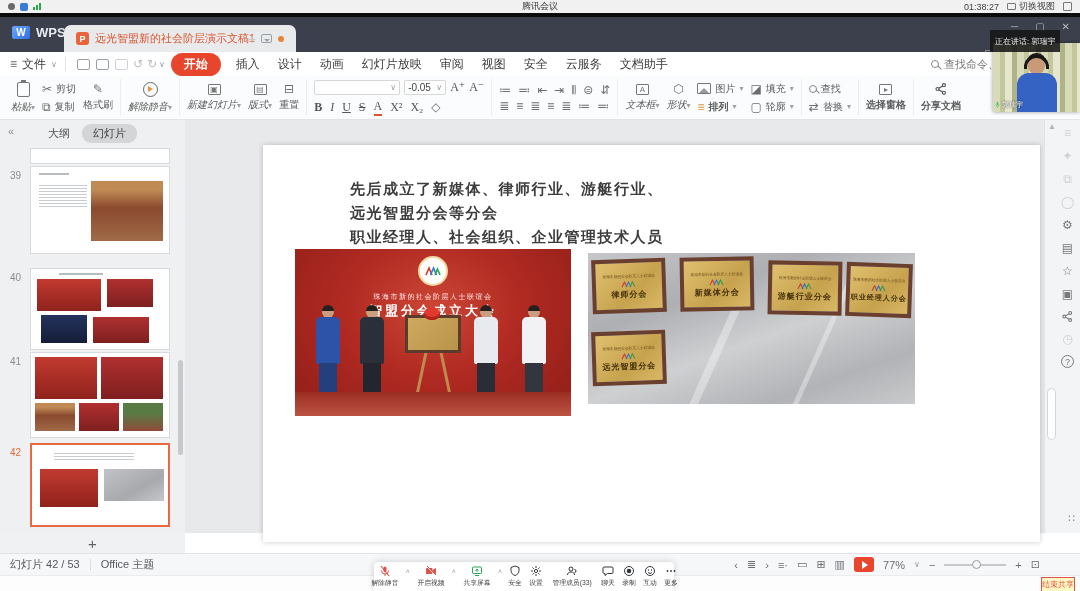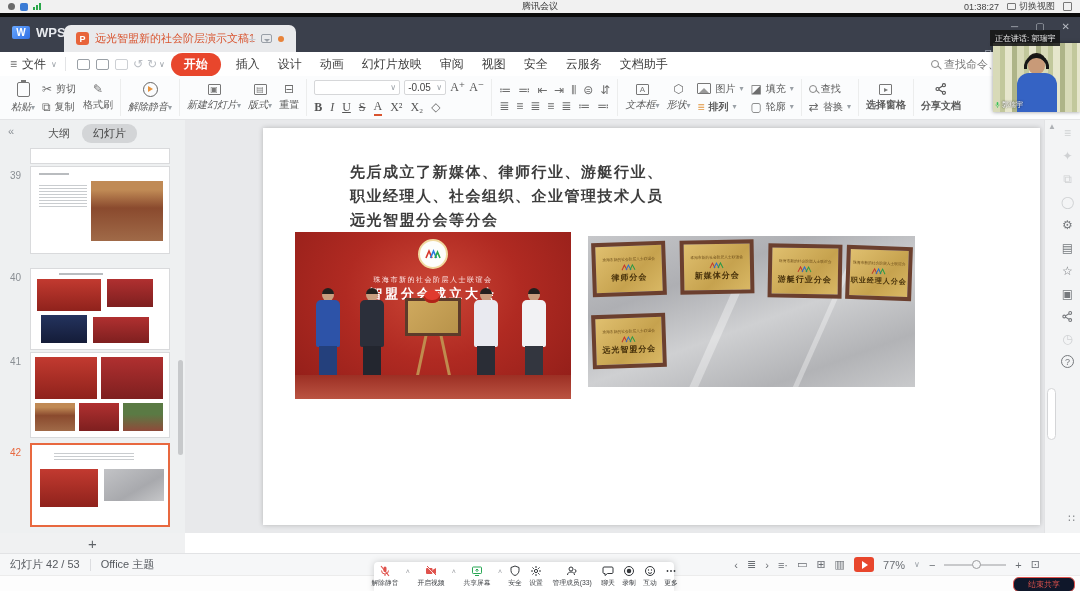--- a/index.html
+++ b/index.html
@@ -87,21 +87,21 @@
   .mtext i{display:block;height:1px;background:#c9cccf;margin:2px 0;}
   .ph-warm{background:linear-gradient(#c08a55 15%,#8a4a2e 45%,#a06a48 100%);}
   .ph-red{background:linear-gradient(#c23a30,#8f221c);}
   .ph-red2{background:linear-gradient(#b03030,#7e1f1f);}
   .ph-blue{background:linear-gradient(#24335e,#141c38);}
   .ph-green{background:linear-gradient(#5a7a44 40%,#8f4a3a);}
   .ph-gray{background:linear-gradient(150deg,#c2c3c6,#a8a9ad 60%,#c6c7c9);}
 
   
   .main{position:absolute;left:185px;right:36px;top:120px;bottom:58px;background:#e8e9eb;z-index:3;}
-  .slide{position:absolute;left:78px;top:8px;width:777px;height:397px;background:#fff;box-shadow:0 0 5px rgba(0,0,0,.22);}
+  .slide{position:absolute;left:78px;top:25px;width:777px;height:397px;background:#fff;box-shadow:0 0 5px rgba(0,0,0,.22);}
   .slide-title{position:absolute;left:87px;top:32px;font-size:15px;line-height:24px;color:#3d3d3d;font-weight:600;letter-spacing:1.5px;}
 
   .photo1{position:absolute;left:32px;top:104px;width:276px;height:167px;background:radial-gradient(ellipse at 50% 35%,#cc4636 0%,#b02a22 45%,#8f1d18 100%);overflow:hidden;}
   .photo1::after{content:'';position:absolute;left:0;right:0;bottom:0;height:24px;background:linear-gradient(#9c2f24,#bb5342);}
   .p1-logo{position:absolute;left:50%;top:7px;transform:translateX(-50%);width:30px;height:30px;border-radius:50%;background:#fdfdfb;border:2px solid #f0d9a0;display:flex;align-items:center;justify-content:center;}
   .p1-org{position:absolute;top:43px;width:100%;text-align:center;color:#ffeaea;font-size:7px;letter-spacing:1.5px;}
   .p1-event{position:absolute;top:53px;width:100%;text-align:center;color:#fff;font-size:13px;font-weight:bold;letter-spacing:3px;}
   .leg{position:absolute;width:3px;height:70px;background:#c08b4e;bottom:12px;}
   .p1-plq{position:absolute;left:110px;top:66px;width:56px;height:38px;background:linear-gradient(135deg,#cfa95e,#b8934a);border:3px solid #5d3b2a;}
   .flower{position:absolute;left:129px;top:58px;width:16px;height:13px;background:#e03a2e;border-radius:50% 50% 45% 45%;box-shadow:inset 0 -3px 0 #b02318;}
@@ -148,24 +148,24 @@
 
   .bottom-strip{position:absolute;left:0;top:575px;right:0;height:16px;background:#fdfdfd;border-top:1px solid #ececec;z-index:2;}
 
   
   .meet-bar{position:absolute;left:374px;top:562px;width:300px;height:29px;background:#fff;box-shadow:0 0 7px rgba(0,0,0,.18);border-radius:4px 4px 0 0;display:flex;align-items:flex-start;justify-content:center;gap:5px;padding-top:3px;z-index:40;}
   .mi{display:flex;flex-direction:column;align-items:center;gap:1px;}
   .mi svg{width:12px;height:12px;}
   .mi span{font-size:8px;color:#3f4246;white-space:nowrap;transform:scale(.85);transform-origin:center top;}
   .mi-caret{font-size:7px;color:#9a9da2;margin-top:3px;}
   .red{color:#e0524c;}.green{color:#28a754;}.dark{color:#33363a;}
-  .end-share{position:absolute;right:5px;top:577px;padding:1px 14px;font-size:8px;color:#e0524c;border:1px solid #e0524c;border-radius:6px;background:#0f172a;z-index:40;}
-
-  
-  .speaking{position:absolute;left:990px;top:30px;height:16px;background:rgba(22,22,22,.88);color:#e8e8e8;font-size:8px;display:flex;align-items:center;padding:0 5px;z-index:45;white-space:nowrap;}
+  .end-share{position:absolute;right:5px;top:577px;padding:1px 0;font-size:8px;color:#e0524c;border:1px solid #e0524c;border-radius:0;background:#fef9c3;z-index:40;}
+
+  
+  .speaking{position:absolute;left:990px;top:30px;height:22px;background:rgba(22,22,22,.88);color:#e8e8e8;font-size:8px;display:flex;align-items:center;padding:0 5px;z-index:45;white-space:nowrap;}
   .webcam{position:absolute;left:993px;top:43px;width:87px;height:69px;background:repeating-linear-gradient(90deg,#d8dab8 0 7px,#c2c89c 7px 12px,#e6e6cc 12px 19px,#aeb488 19px 24px);overflow:hidden;z-index:44;box-shadow:0 0 4px rgba(0,0,0,.4);}
   .wc-head{position:absolute;left:35px;top:13px;width:17px;height:18px;border-radius:50% 50% 45% 45%;background:#c89a78;}
   .wc-hair{position:absolute;left:34px;top:10px;width:19px;height:9px;border-radius:9px 9px 0 0;background:#1d1a18;}
   .wc-phone{position:absolute;left:31px;top:12px;width:25px;height:14px;border:3px solid #161616;border-bottom:none;border-radius:12px 12px 0 0;background:transparent;}
   .wc-body{position:absolute;left:24px;top:30px;width:40px;height:39px;border-radius:12px 12px 0 0;background:#3563c4;}
   .wc-tag{position:absolute;left:2px;bottom:2px;display:flex;align-items:center;gap:2px;color:#fff;font-size:7px;text-shadow:0 0 2px #000;}
   .wc-mic{width:5px;height:8px;}
 </style>
 </head>
 <body>
@@ -459,22 +459,22 @@
       <div class="ph-gray" style="position:absolute;left:72px;top:24px;width:60px;height:32px"></div>
     </div>
 
     <div class="pscroll"></div>
   </div>
 
   <div class="main">
     <div class="slide">
       <div class="slide-title">
         <div>先后成立了新媒体、律师行业、游艇行业、</div>
+        <div>远光智盟分会等分会</div>
         <div>职业经理人、社会组织、企业管理技术人员</div>
-        <div>远光智盟分会等分会</div>
       </div>
 
       <div class="photo1">
         <div class="p1-logo">
           <svg width="18" height="12" viewBox="0 0 18 12">
               <path d="M2 10L5 3l3 7" stroke="#d8362a" stroke-width="1.6" fill="none"></path>
               <path d="M6.5 10l3-7 3 7" stroke="#2a7de0" stroke-width="1.6" fill="none"></path>
               <path d="M11 10l2.5-6 2.5 6" stroke="#2aa74a" stroke-width="1.6" fill="none"></path>
             </svg>
         </div>

